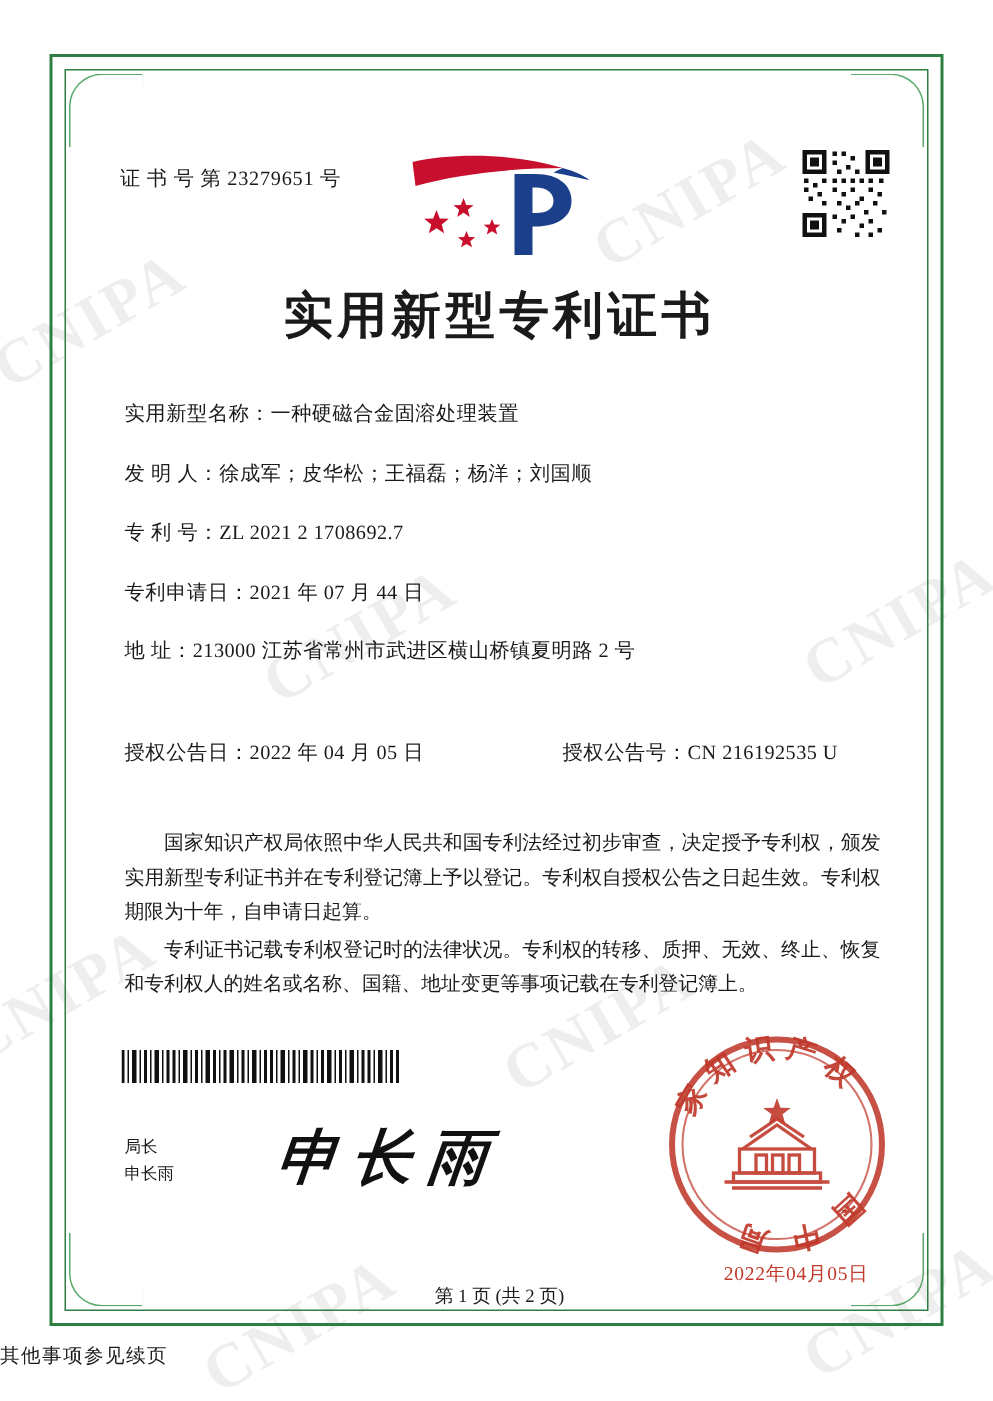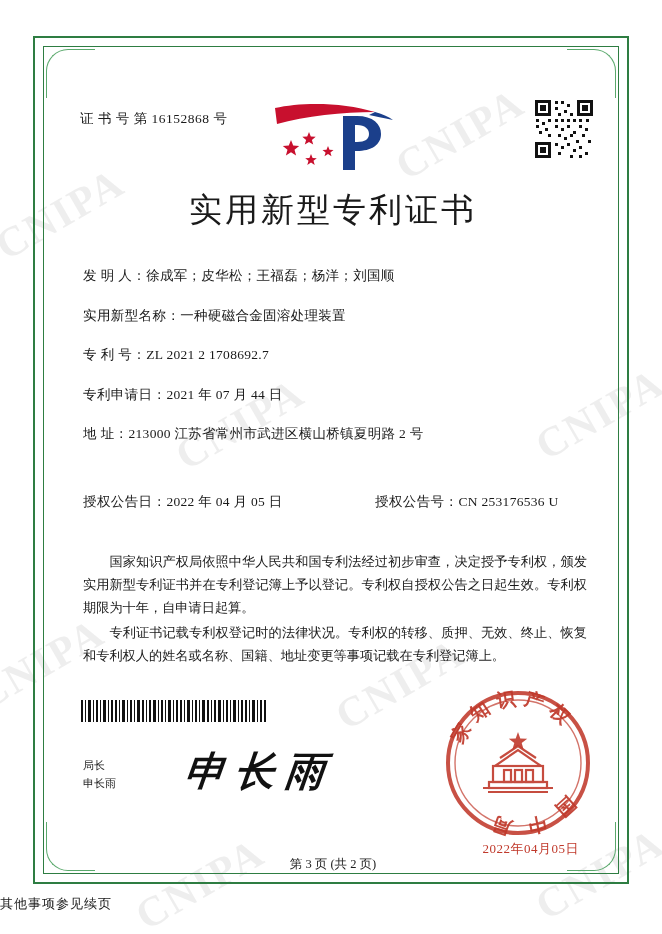--- a/index.html
+++ b/index.html
@@ -103,21 +103,21 @@
     height: 62px;
   }
 
   .main-title {
     position: absolute;
     left: 0;
     right: 0;
     top: 150px;
     text-align: center;
     font-size: 33px;
-    font-weight: 400;
+    font-weight: 700;
     letter-spacing: 3px;
     font-family: "Liberation Serif", serif;
   }
 
   .fields {
     position: absolute;
     left: 48px;
     top: 228px;
     right: 40px;
     font-size: 13.5px;
@@ -247,21 +247,21 @@
 <div class="cert">
   <div class="cert-inner">
     <div class="corner tl"></div>
     <div class="corner tr"></div>
     <div class="corner bl"></div>
     <div class="corner br"></div>
   </div>
 
   <div class="content">
 
-    <div class="cert-no">证 书 号 第 16152868 号</div>
+    <div class="cert-no">证 书 号 第 23279651 号</div>
 
     <div class="emblem">
       <svg viewBox="0 0 124 72" width="124" height="72" xmlns="http://www.w3.org/2000/svg">
 
         <path d="M4 8 C30 2, 72 2, 104 12 C72 12, 34 16, 6 24 Z" fill="#c8102e"></path>
         <path d="M104 12 C112 14, 118 17, 122 20 C112 18, 104 16, 98 15 Z" fill="#1b3f8b"></path>
 
         <g fill="#c8102e">
           <polygon points="20,40 22.2,45.6 28.2,45.9 23.5,49.7 25.1,55.5 20,52.2 14.9,55.5 16.5,49.7 11.8,45.9 17.8,45.6"></polygon>
           <polygon points="38,32 39.8,36.6 44.7,36.8 40.9,39.9 42.2,44.6 38,41.9 33.8,44.6 35.1,39.9 31.3,36.8 36.2,36.6"></polygon>
@@ -329,38 +329,38 @@
           <rect x="37" y="57" width="3" height="3"></rect>
             <rect x="46" y="57" width="3" height="3"></rect>
         </g>
       </svg>
     </div>
 
     <div class="main-title">实用新型专利证书</div>
 
     <div class="fields">
       <div class="field">
+        <span class="f-label">实用新型名称：</span><span class="f-value">一种硬磁合金固溶处理装置</span>
+      </div>
+      <div class="field">
         <span class="f-label">发  明  人：</span><span class="f-value">徐成军；皮华松；王福磊；杨洋；刘国顺</span>
-      </div>
-      <div class="field">
-        <span class="f-label">实用新型名称：</span><span class="f-value">一种硬磁合金固溶处理装置</span>
       </div>
       <div class="field">
         <span class="f-label">专  利  号：</span><span class="f-value">ZL 2021 2 1708692.7</span>
       </div>
       <div class="field">
         <span class="f-label">专利申请日：</span><span class="f-value">2021 年 07 月 44 日</span>
       </div>
       <div class="field">
         <span class="f-label">地      址：</span><span class="f-value">213000 江苏省常州市武进区横山桥镇夏明路 2 号</span>
       </div>
       <div class="field-notice">
         <span class="f-label">授权公告日：</span><span class="f-value">2022 年 04 月 05 日</span>
         <span class="notice-right">
-          <span class="f-label">授权公告号：</span><span class="f-value">CN 253176536 U</span>
+          <span class="f-label">授权公告号：</span><span class="f-value">CN 216192535 U</span>
         </span>
       </div>
     </div>
 
     <div class="paras">
       <p>国家知识产权局依照中华人民共和国专利法经过初步审查，决定授予专利权，颁发实用新型专利证书并在专利登记簿上予以登记。专利权自授权公告之日起生效。专利权期限为十年，自申请日起算。</p>
       <p>专利证书记载专利权登记时的法律状况。专利权的转移、质押、无效、终止、恢复和专利权人的姓名或名称、国籍、地址变更等事项记载在专利登记簿上。</p>
     </div>
 
     <div class="barcode">
@@ -454,17 +454,17 @@
           <textPath href="#topArc" startOffset="10%">家知识产权</textPath>
         </text>
         <text font-family="'Liberation Serif', serif" font-size="19" fill="#c0392b" font-weight="700" letter-spacing="12" opacity="0.92">
           <textPath href="#botArc" startOffset="18%">国中局</textPath>
         </text>
       </svg>
     </div>
 
     <div class="seal-date">2022年04月05日</div>
 
-    <div class="page-no">第 3 页 (共 2 页)</div>
+    <div class="page-no">第 1 页 (共 2 页)</div>
   </div>
 </div>
 
 <div class="footer-note">其他事项参见续页</div>
 
 </body></html>

